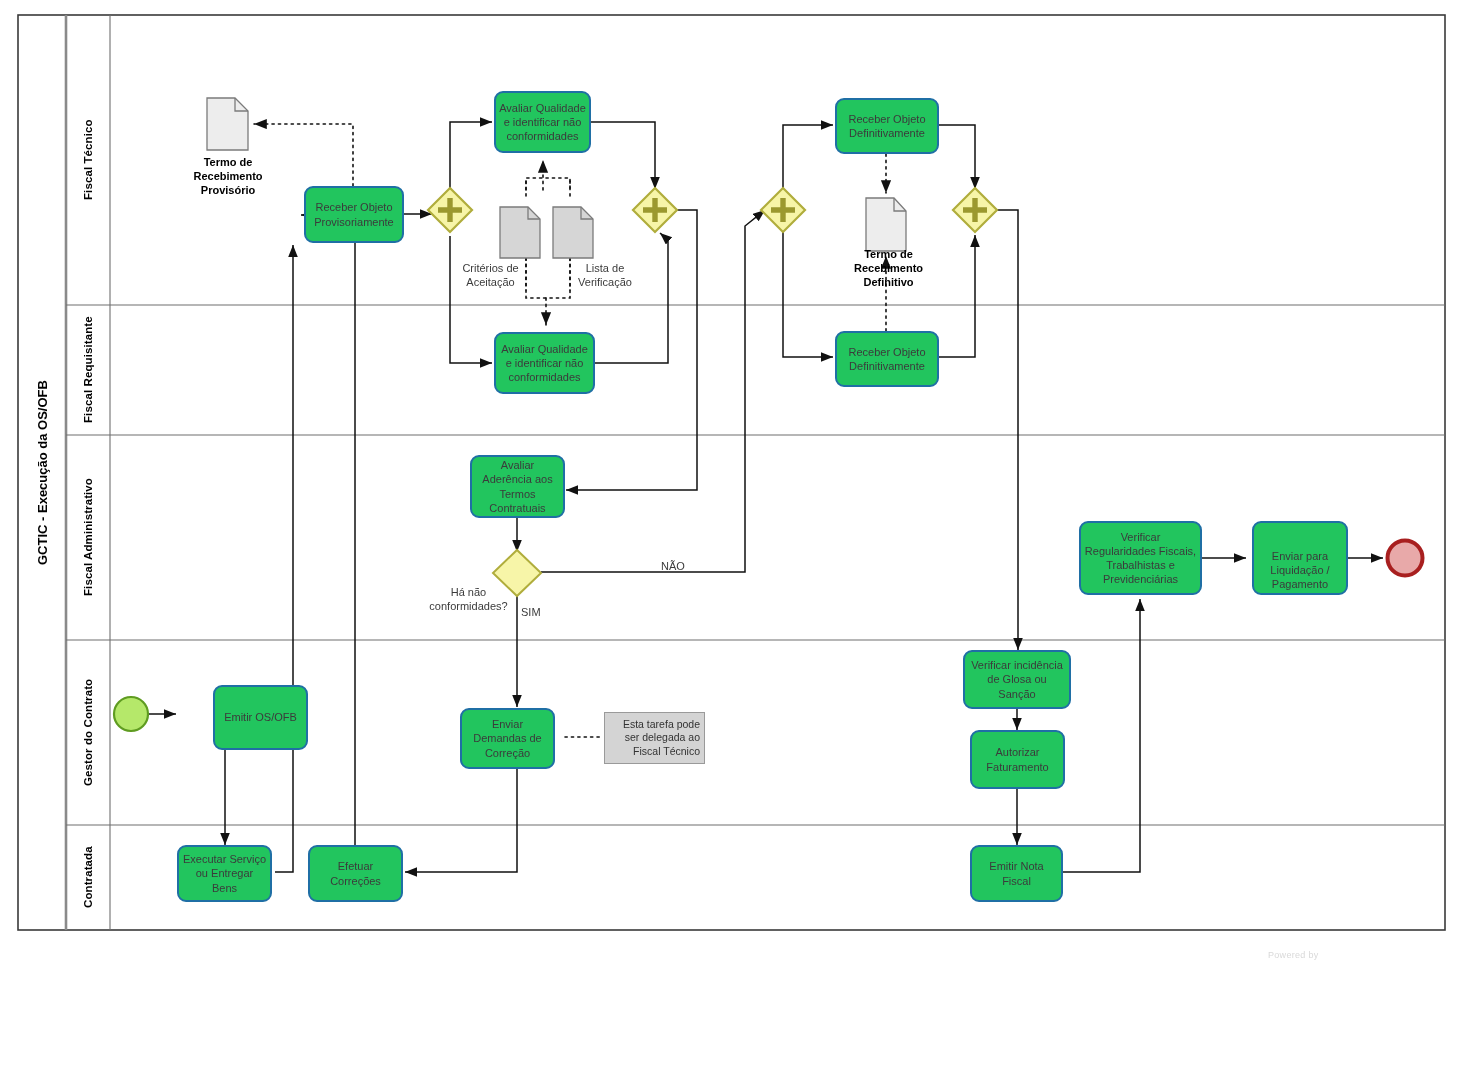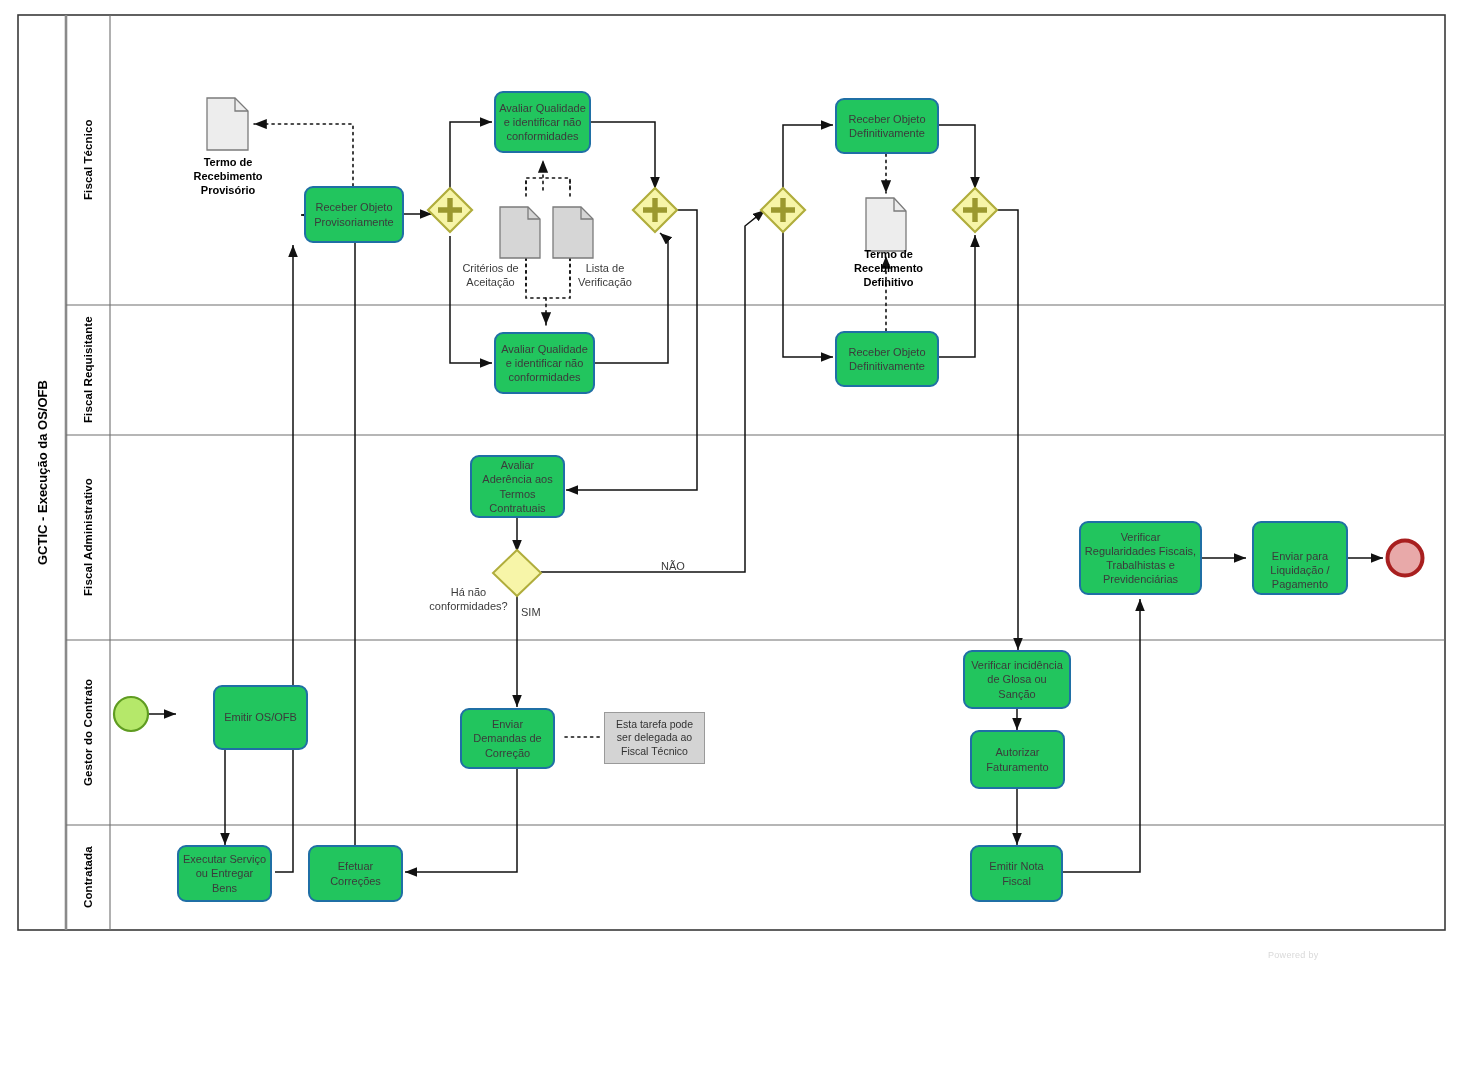--- a/index.html
+++ b/index.html
@@ -62,21 +62,21 @@
     position:absolute;
     font-size:11px;
     color:#3b3b3b;
   }
   .annotation{
     position:absolute;
     box-sizing:border-box;
     background:#d4d4d4;
     border:1px solid #9a9a9a;
     display:flex;align-items:center;justify-content:center;
-    text-align:center;
+    text-align:right;
     font-size:10.5px;
     color:#333;
     line-height:1.3;
     padding:2px 4px;
   }
   .brand{
     position:absolute;
     left:1268px;top:950px;
     width:180px;height:70px;
     color:#f3c9a2;

